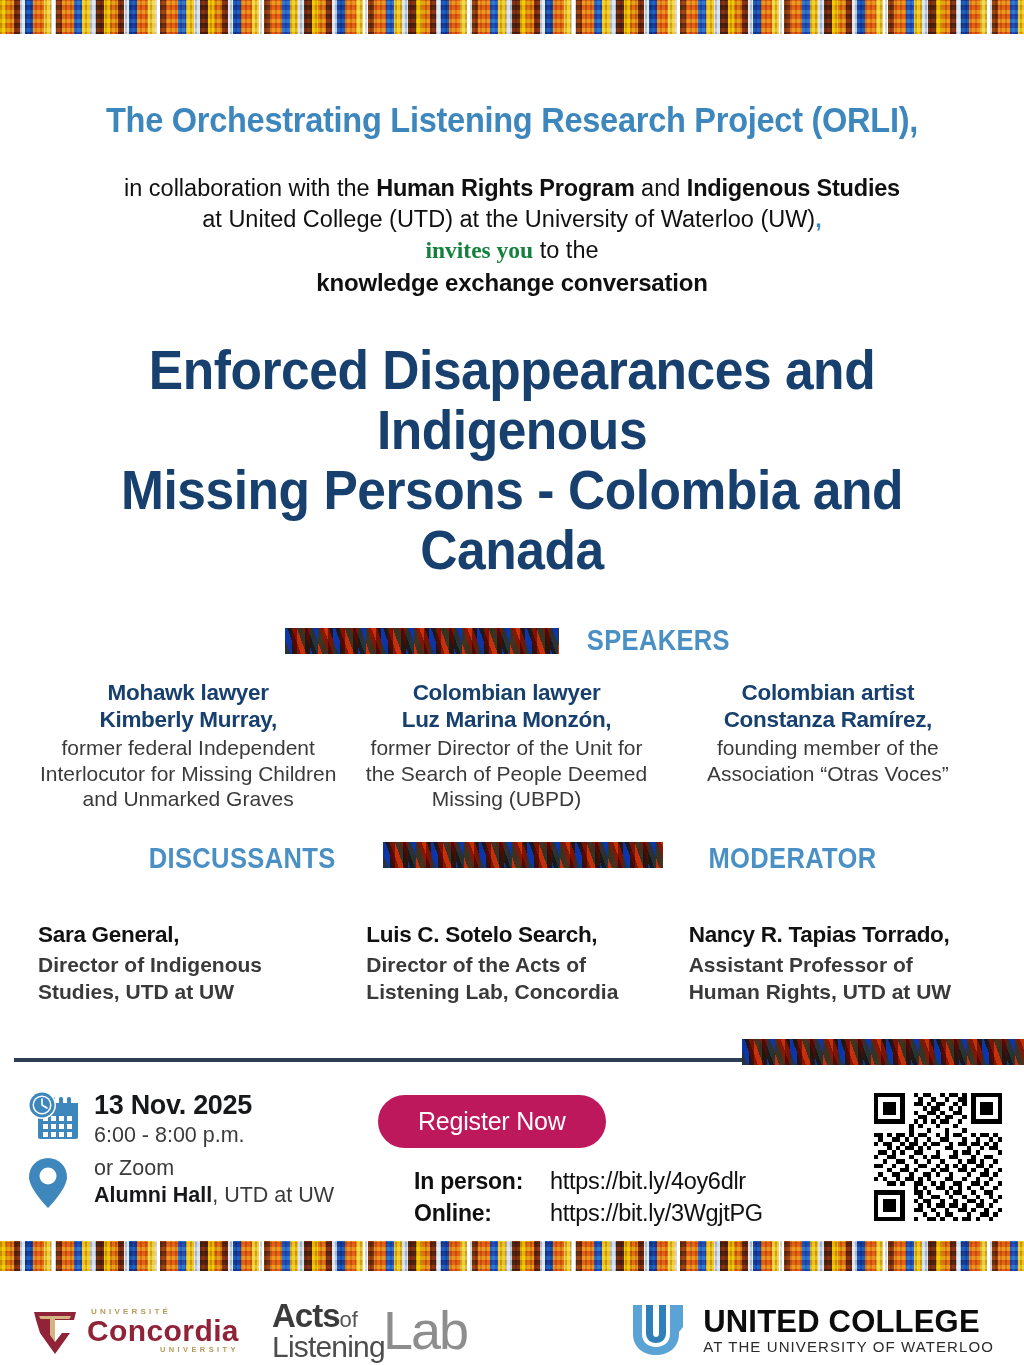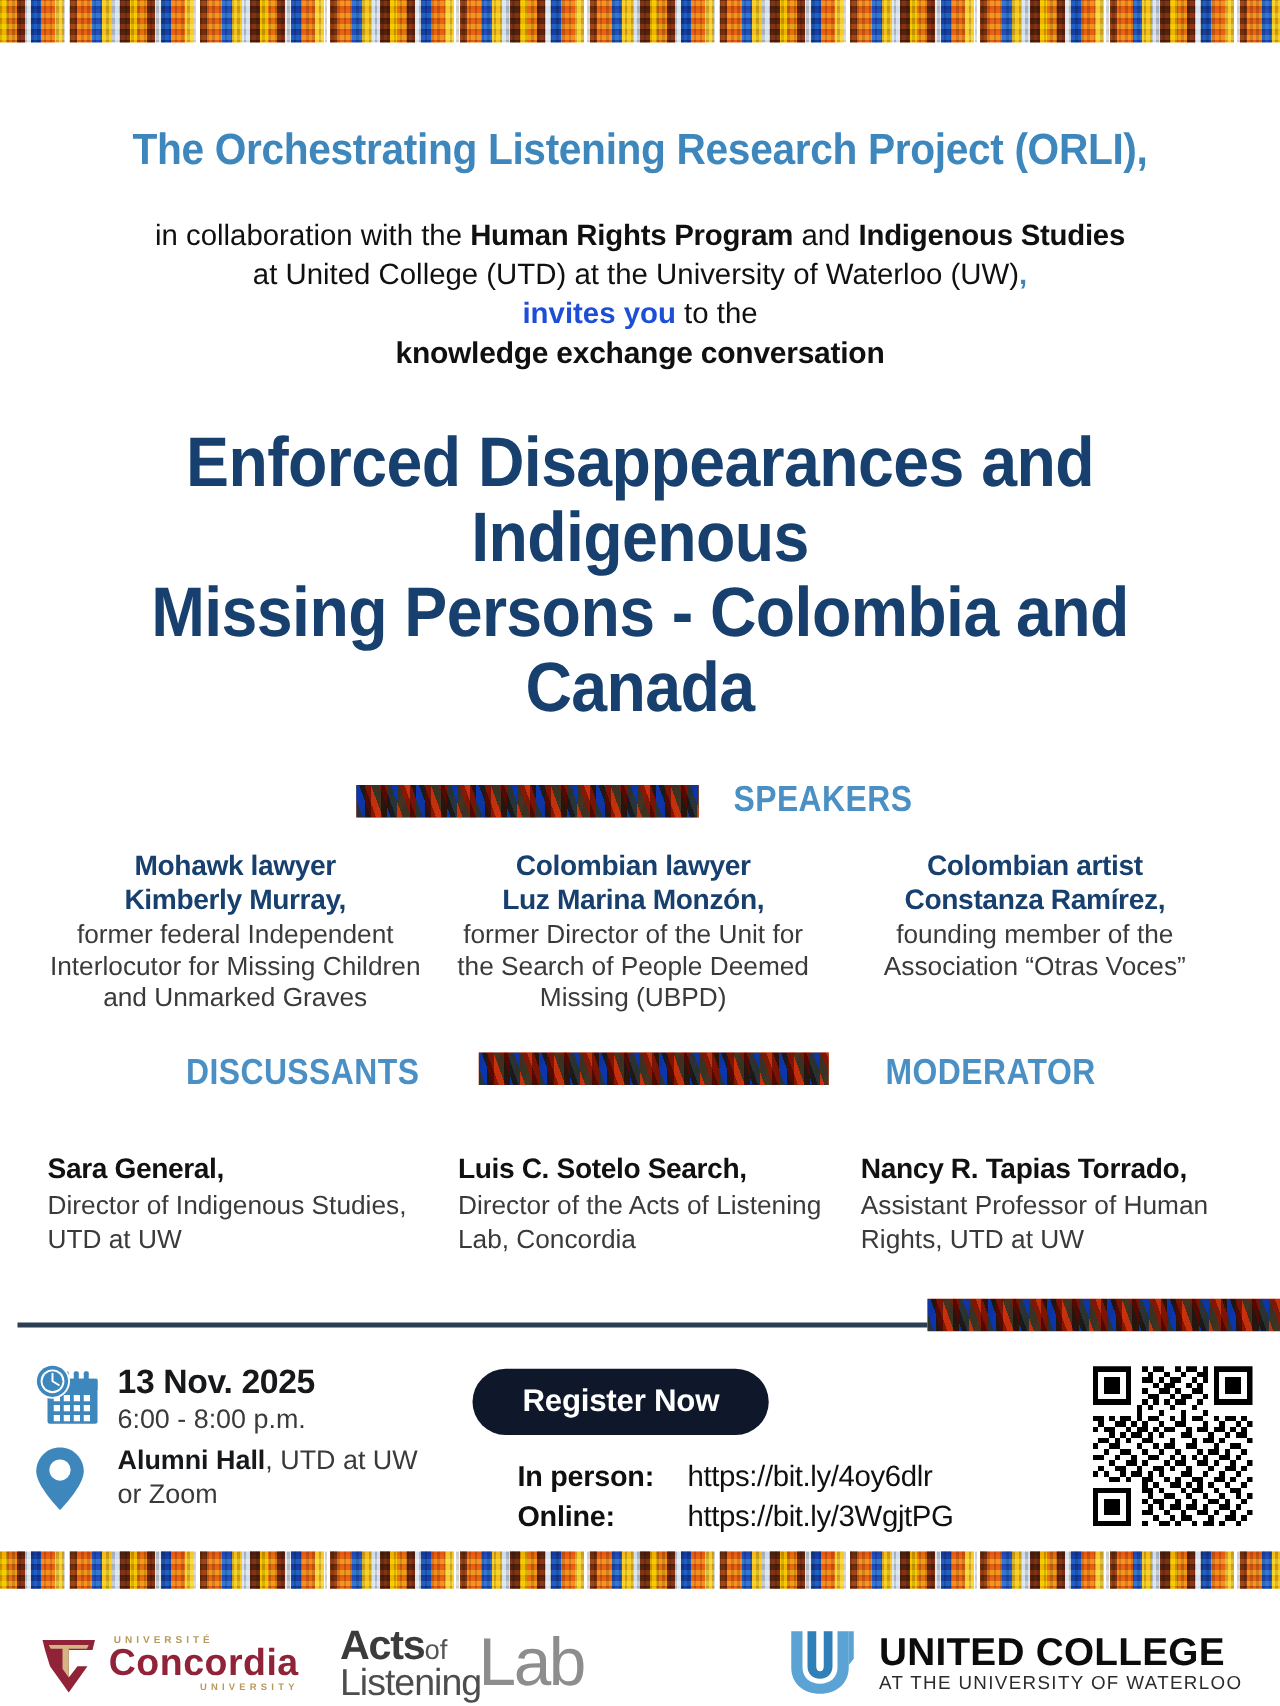--- a/index.html
+++ b/index.html
@@ -117,21 +117,21 @@
   .collab {
     text-align: center;
     font-size: 23.5px;
     line-height: 1.33;
     color: #101010;
     margin: 34px 30px 0 30px;
     font-weight: 400;
   }
   .collab b { font-weight: 800; letter-spacing: -0.2px; }
   .collab .accent { color: #3d87bd; font-weight: 800; }
-  .collab .invites { color: #1d4ed8; font-weight: 800; }
+  .collab .invites { color: #15803d; font-weight: 800; font-family: Liberation Serif, serif; }
   .collab .kx { font-weight: 800; font-size: 24px; letter-spacing: -0.2px; }
   .collab .ln { display: block; }
 
   .main-title {
     text-align: center;
     color: #17406e;
     font-size: 56px;
     font-weight: bold;
     line-height: 1.07;
     transform: scaleX(0.92);
@@ -199,20 +199,21 @@
     font-weight: 800;
     font-size: 22.5px;
     line-height: 1.2;
     letter-spacing: -0.3px;
   }
   .pr-role {
     color: #3a3a3a;
     font-size: 21px;
     line-height: 1.3;
     margin-top: 3px;
+    font-weight: bold;
   }
 
   
   .divider-row {
     display: flex;
     align-items: flex-end;
     margin-top: 34px;
     height: 26px;
   }
   .divider-line {
@@ -247,24 +248,24 @@
     color: #3a3a3a;
     line-height: 1.25;
     margin-top: 1px;
   }
   .loc-line { font-size: 21.5px; color: #3a3a3a; line-height: 1.25; }
   .loc-line b { color: #16181a; font-weight: 700; }
 
   .det-mid { flex: 1; padding-top: 4px; }
   .reg-btn {
     display: inline-block;
-    background: #0f172a;
+    background: #be185d;
     color: #ffffff;
     font-size: 25px;
-    font-weight: 700;
+    font-weight: 400;
     letter-spacing: -0.2px;
     padding: 12px 40px;
     border-radius: 40px;
     border: none;
     cursor: pointer;
     font-family: "Liberation Sans", sans-serif;
   }
   .links { margin-top: 20px; margin-left: 36px; }
   .link-row { display: flex; align-items: baseline; gap: 14px; }
   .link-row + .link-row { margin-top: 5px; }
@@ -465,22 +466,22 @@
       </div>
 
       <div class="det-row">
         <div class="icon-box">
           <svg width="44" height="56" viewBox="0 0 44 56" aria-hidden="true">
             <path d="M22 3 C11.5 3 3 11.5 3 22 C3 34 22 53 22 53 C22 53 41 34 41 22 C41 11.5 32.5 3 22 3 Z" fill="#3d87bd"></path>
             <circle cx="22" cy="21" r="8.5" fill="#ffffff"></circle>
           </svg>
         </div>
         <div>
+          <div class="loc-line">or Zoom</div>
           <div class="loc-line"><b>Alumni Hall</b><span>, UTD at UW</span></div>
-          <div class="loc-line">or Zoom</div>
         </div>
       </div>
 
     </div>
 
     <div class="det-mid">
       <button class="reg-btn">Register Now</button>
       <div class="links">
         <div class="link-row">
           <span class="link-label">In person:</span>

